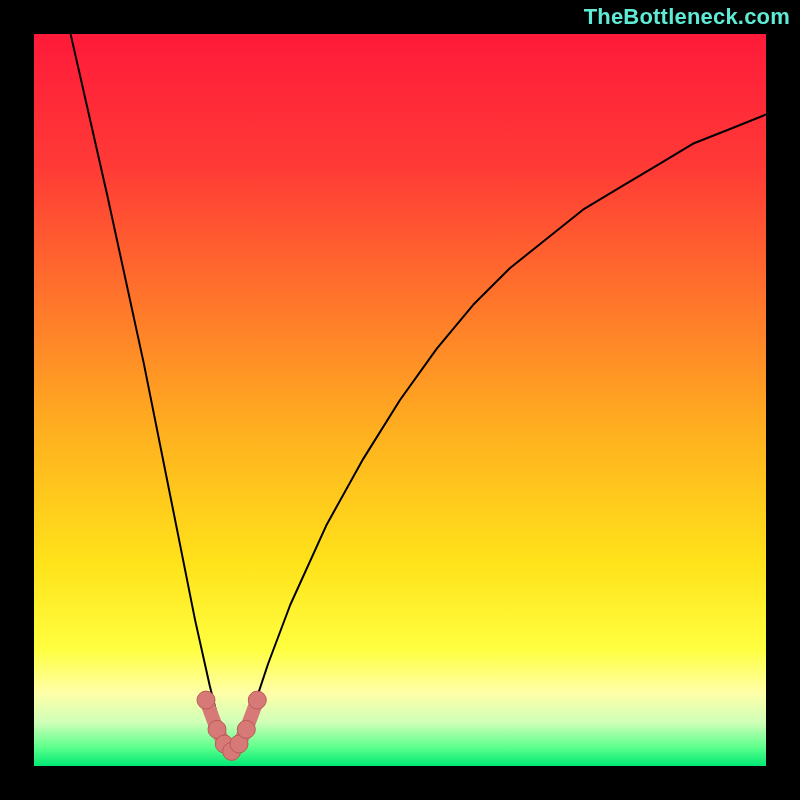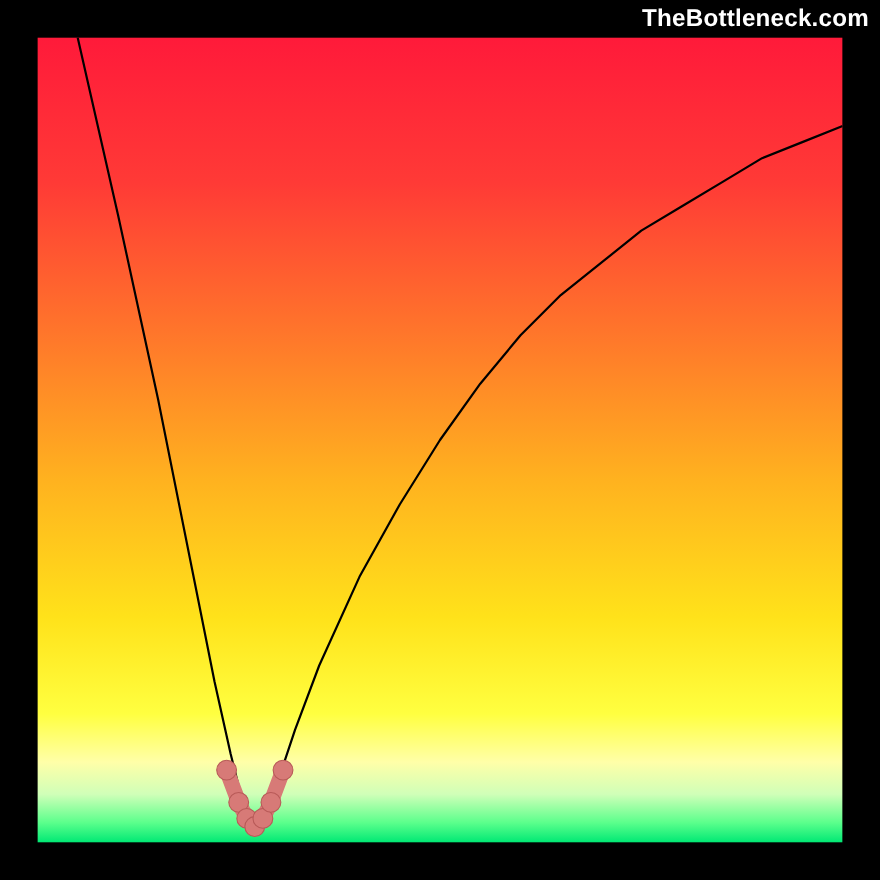--- a/index.html
+++ b/index.html
@@ -15,21 +15,21 @@
     width: 800px;
     height: 800px;
     background: #000;
   }
   .watermark {
     position: absolute;
     top: 4px;
     right: 10px;
     font-size: 22px;
     font-weight: 600;
-    color: #ffffff;
+    color: #5eead4;
     letter-spacing: 0.2px;
     z-index: 10;
   }
   .plot-area {
     position: absolute;
     left: 34px;
     top: 34px;
     width: 732px;
     height: 732px;
   }

